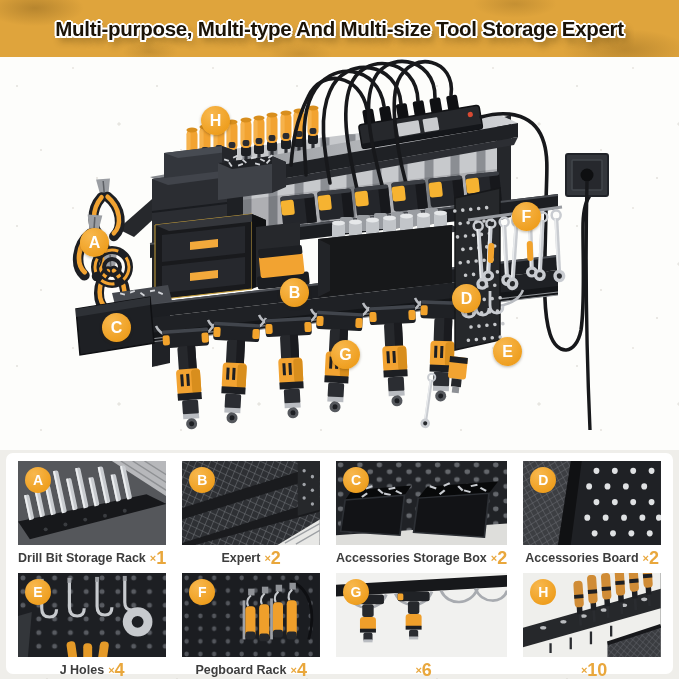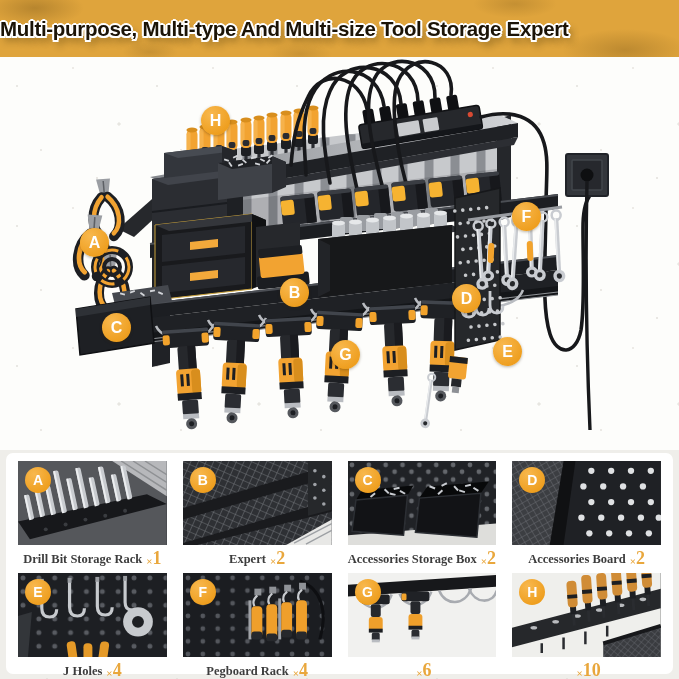--- a/index.html
+++ b/index.html
@@ -8,21 +8,21 @@
 
   
   .banner{position:absolute;top:0;left:0;width:679px;height:57px;
     background-color:#dfa43c;
     background-image:
       radial-gradient(ellipse 70px 26px at 35px 8px, rgba(90,62,14,.30), transparent 70%),
       radial-gradient(ellipse 90px 30px at 625px 50px, rgba(90,62,14,.26), transparent 70%),
       radial-gradient(ellipse 46px 16px at 300px 54px, rgba(90,62,14,.16), transparent 70%),
       radial-gradient(ellipse 40px 14px at 150px 52px, rgba(90,62,14,.18), transparent 70%),
       radial-gradient(ellipse 60px 20px at 515px 4px, rgba(90,62,14,.20), transparent 70%);
-    display:flex;align-items:center;justify-content:flex-start;}
+    display:flex;align-items:center;justify-content:center;}
   .banner h1{margin:0;font-size:20.5px;font-weight:bold;letter-spacing:-0.3px;
     white-space:nowrap;color:#1c1407;
     text-shadow:2px 0 0 #fff,-2px 0 0 #fff,0 2px 0 #fff,0 -2px 0 #fff,
       1.5px 1.5px 0 #fff,-1.5px 1.5px 0 #fff,1.5px -1.5px 0 #fff,-1.5px -1.5px 0 #fff,
       4px 6px 7px rgba(40,30,5,.45);}
 
   
   .hero{position:absolute;top:57px;left:0;width:679px;height:393px;
     background-color:#fdfdfb;
     background-image:
@@ -50,22 +50,22 @@
     background-size:130px 130px;}
   .panel{position:absolute;left:6px;right:6px;top:3px;bottom:5px;background:#fff;
     border-radius:7px;padding:8px 12px;
     display:grid;grid-template-columns:repeat(4,1fr);gap:6px 16px;}
   .card{position:relative;display:flex;flex-direction:column;}
   .thumb{position:relative;height:84px;overflow:hidden;background:#2a2c30;}
   .thumb svg{display:block;width:100%;height:100%;}
   .badge{position:absolute;top:6px;left:7px;width:26px;height:26px;border-radius:50%;
     background:radial-gradient(circle at 35% 28%,#f8b84e,#ee9e1e 75%);
     color:#fff;font-weight:bold;font-size:14px;line-height:26px;text-align:center;}
-  .caption{height:19px;margin-top:3px;display:flex;align-items:flex-end;
-    justify-content:center;white-space:nowrap;font-family:Liberation Serif, serif;}
+  .caption{height:19px;margin-top:3px;display:flex;align-items:center;
+    justify-content:center;white-space:nowrap;}
   .lbl{font-size:12.5px;font-weight:bold;color:#3d3d3d;}
   .xsym{font-size:11px;font-weight:bold;color:#e9a73c;margin-left:4px;}
   .qty{font-size:18px;font-weight:bold;color:#e9a73c;line-height:1;}
 </style>
 </head>
 <body>
 
 <div class="page">
 
   <div class="banner">

